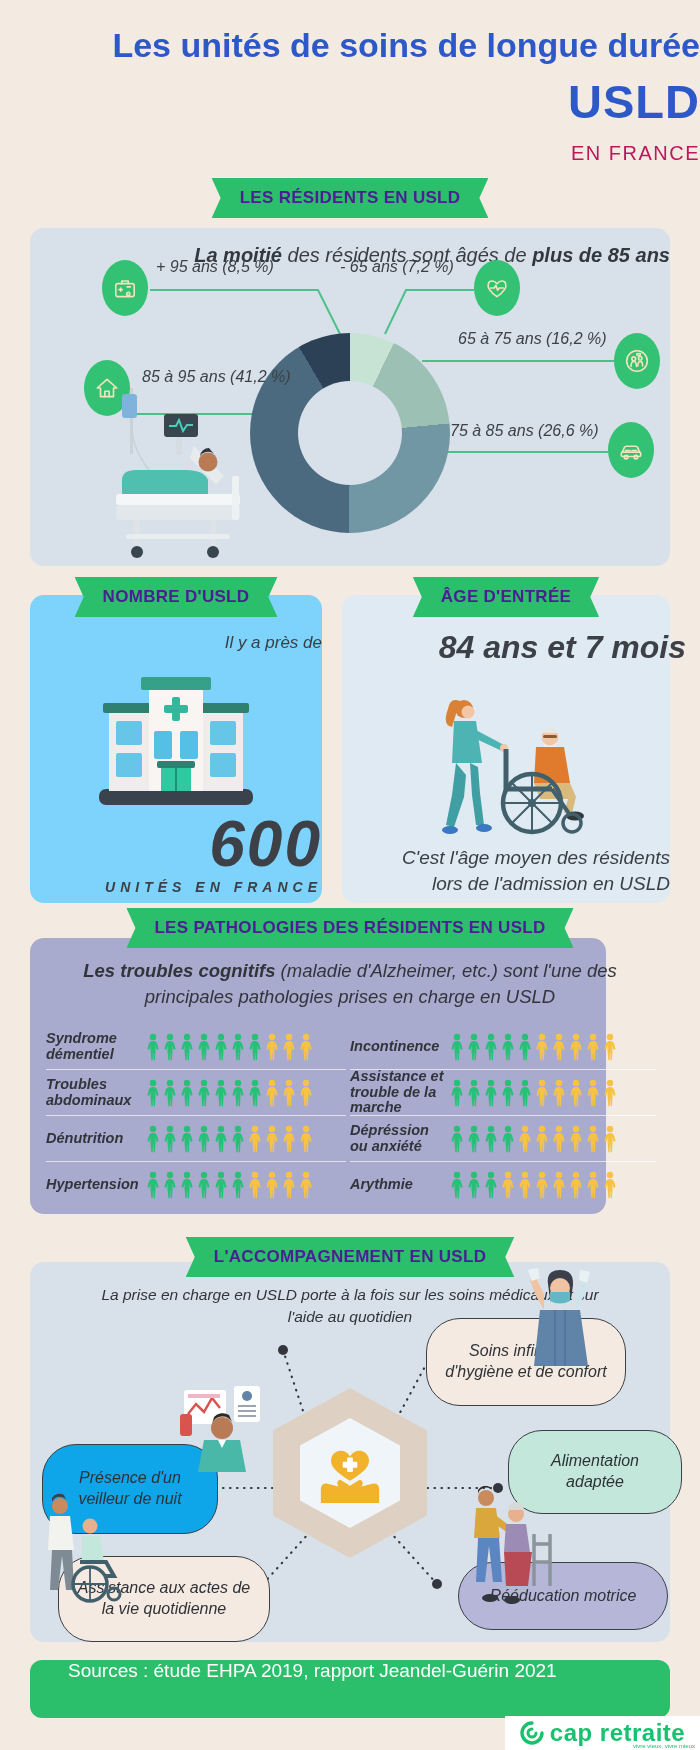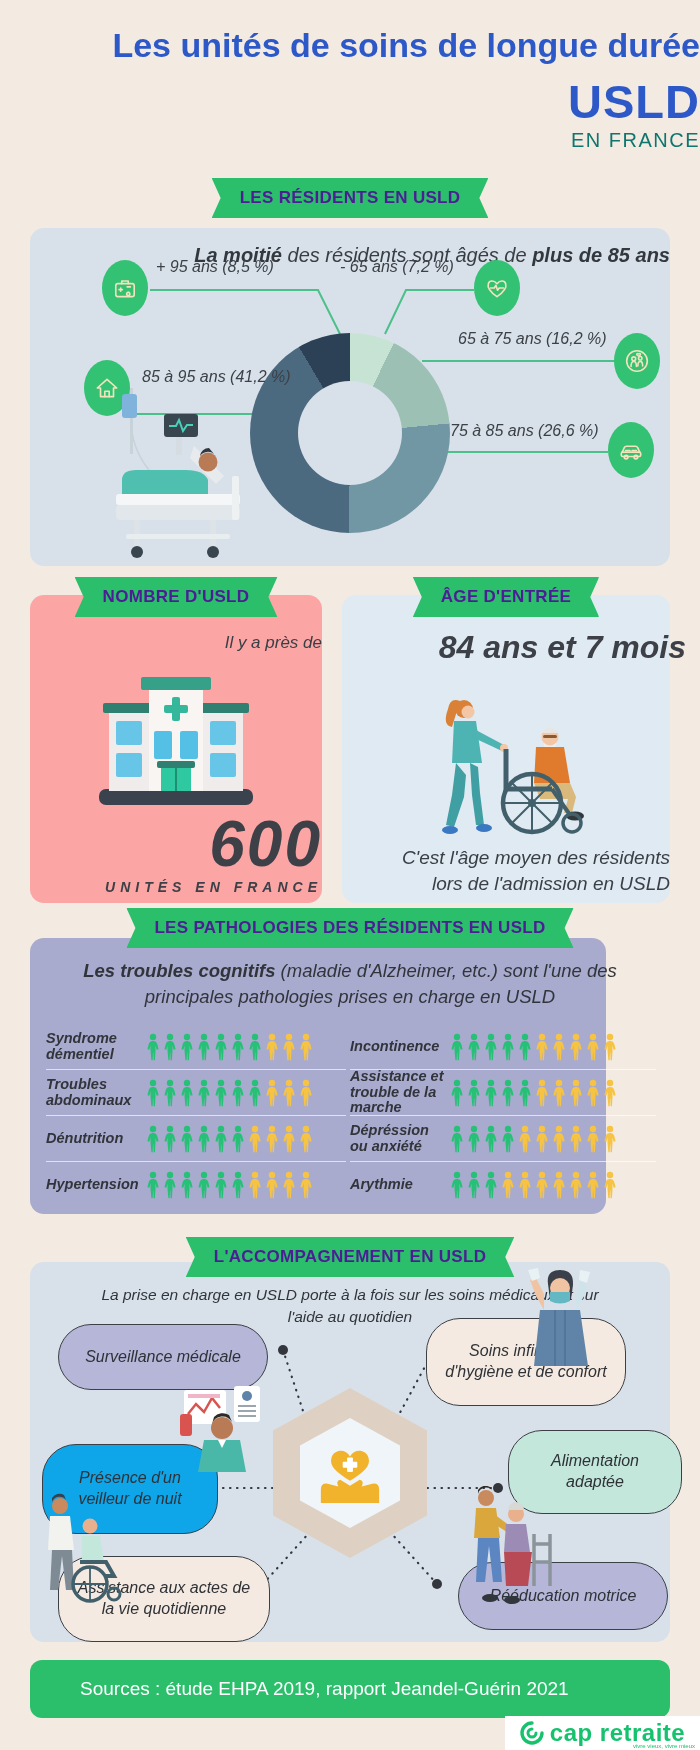--- a/index.html
+++ b/index.html
@@ -3,30 +3,30 @@
 <meta charset="utf-8">
 <style>
   html,body{margin:0;padding:0;background:#f3eae2;}
   .page{position:relative;width:700px;height:1750px;background:#f3eae2;
         font-family:"Liberation Sans",sans-serif;overflow:hidden;color:#3d4147;}
   .abs{position:absolute;}
   .ctr{width:100%;text-align:right;}
   
   .title1{top:26px;font-size:34px;font-weight:bold;color:#2c58c8;}
   .title2{top:74px;font-size:47px;font-weight:bold;color:#2c58c8;letter-spacing:1px;}
-  .subtitle{top:129px;font-size:20px;color:#0f766e;letter-spacing:1.5px;}
+  .subtitle{top:142px;font-size:20px;color:#be185d;letter-spacing:1.5px;}
   
   .badge{position:absolute;background:#2bbf6c;color:#4c1d95;font-weight:bold;font-size:17px;
          letter-spacing:.3px;padding:10px 28px;white-space:nowrap;z-index:6;
          transform:translateX(-50%);
          clip-path:polygon(0 0,100% 0,calc(100% - 9px) 50%,100% 100%,0 100%,9px 50%);}
   
   .card{position:absolute;border-radius:14px;font-style:italic;}
   .card-res{left:30px;top:228px;width:640px;height:338px;background:#d8e1e9;}
-  .card-mint{left:30px;top:595px;width:292px;height:308px;background:#fca5a5;}
+  .card-mint{left:30px;top:595px;width:292px;height:308px;background:#7dd3fc;}
   .card-lblue{left:342px;top:595px;width:328px;height:308px;background:#dfeaf2;}
   .card-path{left:30px;top:938px;width:576px;height:276px;background:#a9abce;}
   .card-acc{left:30px;top:1262px;width:640px;height:380px;background:#d8e1e9;}
   
   .res-headline{top:16px;font-size:20px;color:#393e44;}
   .res-headline b{color:#33383e;}
   .donut{position:absolute;left:220px;top:105px;width:200px;height:200px;border-radius:50%;}
   .donut::after{content:"";position:absolute;inset:48px;border-radius:50%;background:#d8e1e9;}
   .callout-label{position:absolute;font-size:16px;color:#3c4147;white-space:nowrap;}
   .icon-circle{position:absolute;width:46px;height:56px;border-radius:50%;background:#33c173;
@@ -62,21 +62,21 @@
           align-items:center;justify-content:center;text-align:center;font-size:16px;
           color:#2e3237;padding:0 12px;line-height:1.3;z-index:4;}
   .b1{left:28px;top:62px;width:184px;height:64px;background:#b6b6d9;}
   .b2{left:396px;top:56px;width:174px;height:86px;background:#f5eae1;}
   .b3{left:12px;top:182px;width:150px;height:88px;background:#0ea5e9;}
   .b4{left:478px;top:168px;width:148px;height:82px;background:#c3e7da;}
   .b5{left:28px;top:294px;width:186px;height:84px;background:#f5eae1;}
   .b6{left:428px;top:300px;width:184px;height:66px;background:#b6b6d9;}
   
   .sources{position:absolute;left:30px;top:1660px;width:640px;height:58px;background:#2bbf6c;
-           border-radius:12px;display:flex;align-items:center;padding-left:50px;
+           border-radius:12px;display:flex;align-items:flex-start;padding-left:38px;
            box-sizing:border-box;color:#fff;font-size:19px;}
   .logo-box{position:absolute;left:505px;top:1716px;width:195px;height:34px;background:#fff;
             display:flex;align-items:center;justify-content:center;gap:6px;}
   .logo-text{font-size:24px;font-weight:bold;color:#17c26e;letter-spacing:.5px;}
   .logo-tag{position:absolute;right:5px;bottom:1px;font-size:6px;color:#17c26e;}
 </style>
 </head>
 <body>
 
 <div class="page">
@@ -633,21 +633,20 @@
     <div class="hex-in">
       <svg width="68" height="68" viewBox="0 0 70 70">
         <path d="M35,18 C31,10 19,10 16,19 C13,28 22,35 35,43 C48,35 57,28 54,19 C51,10 39,10 35,18 Z" fill="#f2b32c"></path>
         <rect x="32" y="19" width="6" height="15" rx="1" fill="#fff"></rect>
         <rect x="27.5" y="23.5" width="15" height="6" rx="1" fill="#fff"></rect>
         <path d="M5,66 L5,52 Q5,45 12,46 L23,49 Q20,43 25,42 L35,48 L35,66 Z" fill="#f2b32c"></path>
         <path d="M65,66 L65,52 Q65,45 58,46 L47,49 Q50,43 45,42 L35,48 L35,66 Z" fill="#f2b32c"></path>
       </svg>
     </div>
 
-    <div class="bubble b1">Surveillance médicale</div>
     <div class="bubble b2">Soins infirmiers, d'hygiène et de confort</div>
     <div class="bubble b3">Présence d'un veilleur de nuit</div>
     <div class="bubble b4">Alimentation adaptée</div>
     <div class="bubble b5">Assistance aux actes de la vie quotidienne</div>
     <div class="bubble b6">Rééducation motrice</div>
 
     <svg class="abs" style="left:470px;top:4px;z-index:5;" width="115" height="114" viewBox="0 0 115 114">
       <path d="M48,18 q-2,-14 12,-14 q14,0 13,15 l-2,14 h-21 z" fill="#3a3f4a"></path>
       <circle cx="60" cy="22" r="10" fill="#f0c3a3"></circle>
       <path d="M50,26 h20 v9 q-10,5 -20,0 z" fill="#64b8c4"></path>

